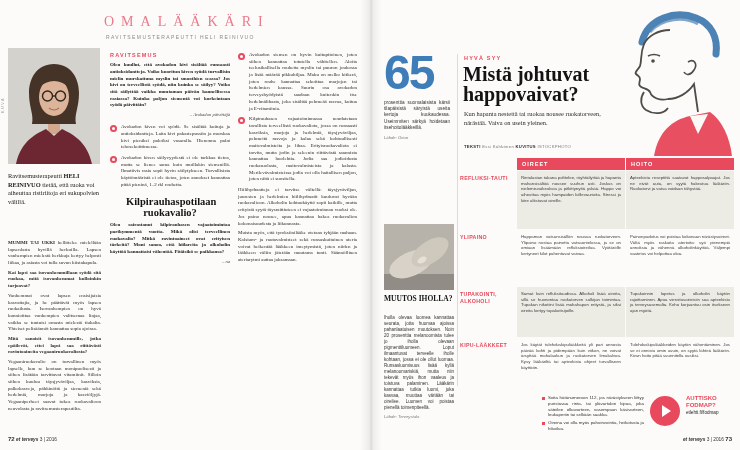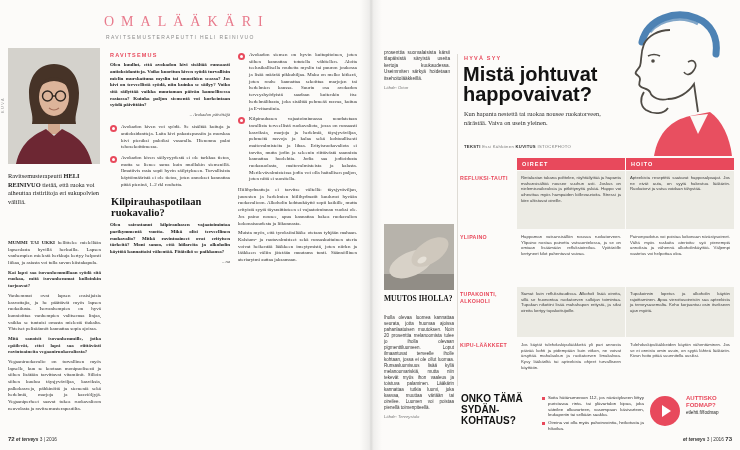--- a/index.html
+++ b/index.html
@@ -13,36 +13,36 @@
   .lp-title{position:absolute;font-family:"Liberation Serif",serif;font-size:14px;letter-spacing:7px;color:#e87a8c;font-weight:400}
   .lp-sub{position:absolute;font-size:5px;letter-spacing:1.4px;color:#8a8a8a}
   .credit{position:absolute;font-size:3.8px;color:#9a9a9a;writing-mode:vertical-rl;transform:rotate(180deg);letter-spacing:1.5px;height:110px;text-align:center}
   .intro{position:absolute;font-family:"Liberation Serif",serif;font-size:6.4px;line-height:1.35;color:#1c1c1c}
   .a1-title{position:absolute;font-size:11px;font-weight:bold;line-height:1.12;color:#151515;letter-spacing:.2px}
   .body-col{position:absolute;font-family:"Liberation Serif",serif;font-size:5px;line-height:1.34;color:#2b2b2b;text-align:justify;overflow:hidden}
   .body-col p{margin-bottom:3px}
   .lead{font-weight:bold}
   .kicker{font-size:5.5px;font-weight:bold;color:#e8495c;letter-spacing:1.2px;margin-bottom:3px;font-family:"Liberation Sans",sans-serif}
   .a2-title{font-family:"Liberation Serif",serif;font-size:12px;font-weight:bold;line-height:1.05;color:#141414;margin-bottom:5px;text-align:left}
-  .a3-title{font-family:"Liberation Serif",serif;font-size:10.5px;font-weight:bold;line-height:1.08;color:#141414;margin:7px 1px 4px;text-align:left}
+  .a3-title{font-family:"Liberation Serif",serif;font-size:10.5px;font-weight:bold;line-height:1.08;color:#141414;margin:7px 16px 4px;text-align:center}
   .q{font-weight:bold;color:#202020;margin-bottom:2px}
   .sig{font-style:italic;text-align:right;color:#444;font-size:4.6px;margin-bottom:6px}
   .answer{position:relative;padding-left:11px;margin-bottom:4px}
   .marker{position:absolute;left:0;top:1px;width:7px;height:7px;border-radius:50%;background:#e8495c}
   .marker::after{content:"";position:absolute;left:2px;top:2px;width:3px;height:3px;border-radius:50%;background:#fff}
   
   .stat-number{font-size:48px;font-weight:bold;color:#3f7db8;line-height:.95;letter-spacing:-2px;margin-bottom:4px}
   .stat-text{font-size:4.7px;line-height:1.36;color:#333;text-align:justify}
   .source{font-size:4.2px;font-style:italic;color:#777;margin-top:3px}
   .vrule{position:absolute;width:1px;background:#dedbd5}
   .photo{position:absolute;overflow:hidden}
   .skin-title{font-family:"Liberation Serif",serif;font-size:7.5px;font-weight:bold;color:#141414;margin-bottom:12px}
   .skin-text{font-size:4.5px;line-height:1.34;color:#333;text-align:justify}
   .f-kicker{position:absolute;font-size:5.5px;font-weight:bold;color:#e8495c;letter-spacing:1.2px}
-  .f-title{position:absolute;font-family:Liberation Sans, sans-serif;font-size:20px;font-weight:bold;line-height:1.02;color:#131313}
+  .f-title{position:absolute;font-family:Liberation Serif, serif;font-size:20px;font-weight:bold;line-height:1.02;color:#131313}
   .f-deck{position:absolute;font-family:"Liberation Serif",serif;font-size:6.4px;line-height:1.35;color:#2e2e2e}
   .f-byline{position:absolute;font-size:4.2px;color:#777;letter-spacing:.3px}
   .f-byline b{color:#333}
   .htable{position:absolute;display:grid;grid-template-columns:56px 108px 108px;grid-template-rows:12px 58px 56px 50px 48px;gap:1px;width:274px}
   .htable .h{background:#e8495c;color:#fff;font-weight:bold;font-size:5.5px;letter-spacing:1px;display:flex;align-items:center;padding-left:5px}
   .htable .lbl{color:#e8495c;font-weight:bold;font-size:5.3px;line-height:1.28;padding:4px 5px 0 0;letter-spacing:.3px}
   .htable .cell{font-size:4.3px;line-height:1.32;color:#3c3c3c;padding:4px;overflow:hidden;text-align:justify}
   .htable .g{background:#ecebe4}
   .heart-title{position:absolute;font-size:10px;font-weight:bold;line-height:1.08;color:#111;width:66px}
   .bullets{position:absolute;width:102px;font-size:4.4px;line-height:1.32;color:#333;list-style:none;text-align:justify}
@@ -131,20 +131,21 @@
 
   <div class="footer" style="left:8px;top:436px">
     <b>72</b>
     <span class="mag">et terveys</span>
     <span>3 | 2016</span>
   </div>
 
   <div class="gutter"></div>
 
   <div class="abs" style="left:384px;top:50px;width:66px">
+    <div class="stat-number">65</div>
     <div class="stat-text">prosenttia suomalaisista kärsii tilapäisistä säryistä useita kertoja kuukaudessa. Useimmiten särkyä hoidetaan itsehoitolääkkeillä.</div>
     <div class="source">Lähde: Orion</div>
   </div>
 
   <div class="vrule" style="left:457px;top:54px;height:332px"></div>
 
   <figure class="photo" style="left:384px;top:224px;width:70px;height:66px">
     <svg width="70" height="66" viewBox="0 0 70 66">
       <rect width="70" height="66" fill="#b7b3ab"></rect>
       <rect y="50" width="70" height="16" fill="#918d86"></rect>
@@ -201,21 +202,20 @@
 
     <div class="lbl">TUPAKOINTI, ALKOHOLI</div>
     <div class="cell g">Samat kuin refluksitaudissa. Alkoholi lisää oireita, sillä se huonontaa ruokatorven sulkijan toimintaa. Tupakan nikotiini lisää mahahapon eritystä, ja siksi oireita kertyy tupakoitsijoille.</div>
     <div class="cell g">Tupakoinnin lopetus ja alkoholin käytön rajoittaminen. Apua vieroitusoireisiin saa apteekista ja terveysasemalta. Keho korjaantuu osin itsekseen ajan myötä.</div>
 
     <div class="lbl">KIPU-LÄÄKKEET</div>
     <div class="cell">Jos käytät tulehduskipulääkkeitä yli pari annosta päivää kohti ja pidempään kuin viikon, ne voivat ärsyttää mahalaukun ja ruokatorven limakalvoa. Kysy lääkäriltä tai apteekista ohjeet turvalliseen käyttöön.</div>
     <div class="cell">Tulehduskipulääkkeiden käytön vähentäminen. Jos se ei onnistu omin avuin, on syytä lähteä lääkäriin. Kivun hoito pitää suunnitella uusiksi.</div>
   </div>
 
-  <h3 class="heart-title" style="left:461px;top:394px">ONKO TÄMÄ SYDÄN-KOHTAUS?</h3>
   <ul class="bullets" style="left:542px;top:395px">
     <li>Soita hätänumeroon 112, jos närästykseen liittyy puristavaa rinta- tai ylävartalon kipua, joka säteilee olkavarteen, vasempaan käsivarteen, leukaperiin tai selkään saakka.</li>
     <li>Oireina voi olla myös pahoinvointia, heikotusta ja hikoilua.</li>
   </ul>
 
   <div class="play-circle" style="left:650px;top:396px"></div>
 
   <div class="promo" style="left:686px;top:395px">
     <div class="promo-title">AUTTISKO FODMAP?</div>
     <div class="promo-url">etlehti.fi/fodmap</div>

